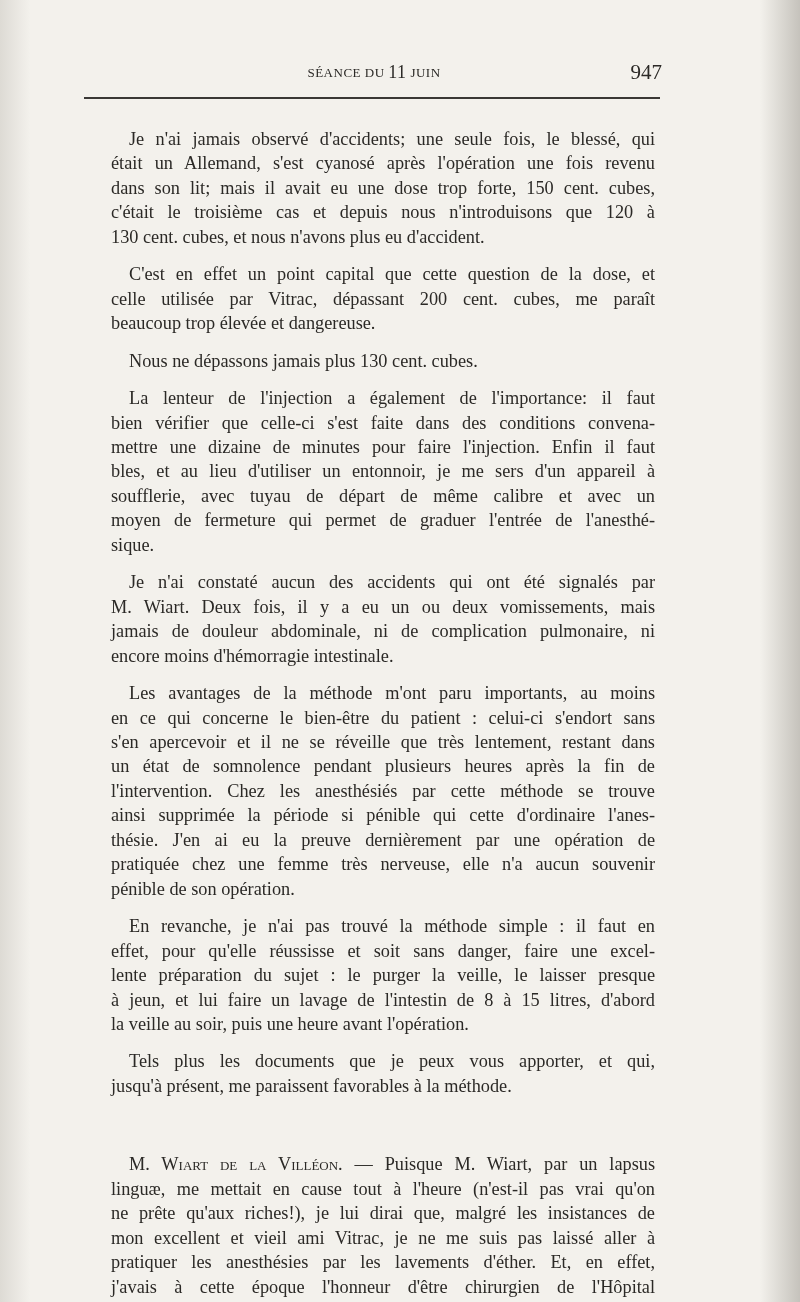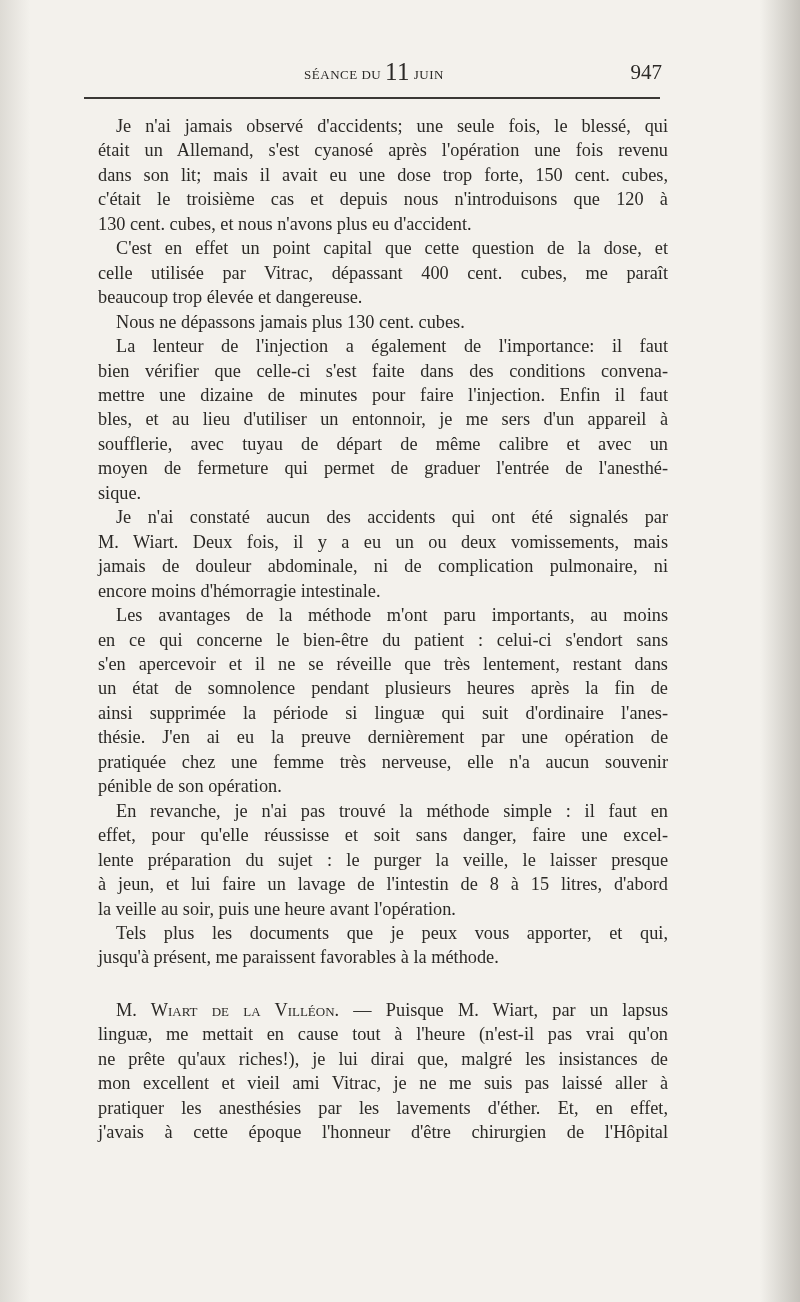--- a/index.html
+++ b/index.html
@@ -36,21 +36,21 @@
       right: 0;
       top: 0;
       text-align: center;
       font-size: 13px;
       letter-spacing: 0.5px;
       font-variant: small-caps;
       line-height: 24px;
       padding-left: 0;
     }
     .running-title .date-num {
-      font-size: 25px;
+      font-size: 18px;
       vertical-align: -1px;
     }
     .page-number {
       position: absolute;
       right: 6px;
       top: 0;
       font-size: 21px;
       line-height: 24px;
     }
     .head-rule {
@@ -64,21 +64,21 @@
     .text-block {
       position: absolute;
       top: 114px;
       left: 80px;
       width: 588px;
       font-size: 18.3px;
       line-height: 24.45px;
       text-align: justify;
     }
     .para {
-      margin: 0;
+      margin: 13px;
       text-indent: 18px;
     }
     .para .line {
       display: block;
       text-align: justify;
       text-align-last: justify;
       white-space: nowrap;
     }
     .para .line.last {
       text-align-last: left;
@@ -115,21 +115,21 @@
   <div class="para">
     <span class="line first">Je n'ai jamais observé d'accidents; une seule fois, le blessé, qui</span>
     <span class="line">était un Allemand, s'est cyanosé après l'opération une fois revenu</span>
     <span class="line">dans son lit; mais il avait eu une dose trop forte, 150 cent. cubes,</span>
     <span class="line">c'était le troisième cas et depuis nous n'introduisons que 120 à</span>
     <span class="line last">130 cent. cubes, et nous n'avons plus eu d'accident.</span>
   </div>
 
   <div class="para">
     <span class="line first">C'est en effet un point capital que cette question de la dose, et</span>
-    <span class="line">celle utilisée par Vitrac, dépassant 400 cent. cubes, me paraît</span>
+    <span class="line">celle utilisée par Vitrac, dépassant 200 cent. cubes, me paraît</span>
     <span class="line last">beaucoup trop élevée et dangereuse.</span>
   </div>
 
   <div class="para">
     <span class="line first last">Nous ne dépassons jamais plus 130 cent. cubes.</span>
   </div>
 
   <div class="para">
     <span class="line first">La lenteur de l'injection a également de l'importance: il faut</span>
     <span class="line">bien vérifier que celle-ci s'est faite dans des conditions convena-</span>
@@ -145,21 +145,22 @@
     <span class="line">M. Wiart. Deux fois, il y a eu un ou deux vomissements, mais</span>
     <span class="line">jamais de douleur abdominale, ni de complication pulmonaire, ni</span>
     <span class="line last">encore moins d'hémorragie intestinale.</span>
   </div>
 
   <div class="para">
     <span class="line first">Les avantages de la méthode m'ont paru importants, au moins</span>
     <span class="line">en ce qui concerne le bien-être du patient : celui-ci s'endort sans</span>
     <span class="line">s'en apercevoir et il ne se réveille que très lentement, restant dans</span>
     <span class="line">un état de somnolence pendant plusieurs heures après la fin de</span>
-    <span class="line">ainsi supprimée la période si linguæ qui suit d'ordinaire l'anes-</span>
+    <span class="line">l'intervention. Chez les anesthésiés par cette méthode se trouve</span>
+    <span class="line">ainsi supprimée la période si pénible qui cette d'ordinaire l'anes-</span>
     <span class="line">thésie. J'en ai eu la preuve dernièrement par une opération de</span>
     <span class="line">pratiquée chez une femme très nerveuse, elle n'a aucun souvenir</span>
     <span class="line last">pénible de son opération.</span>
   </div>
 
   <div class="para">
     <span class="line first">En revanche, je n'ai pas trouvé la méthode simple : il faut en</span>
     <span class="line">effet, pour qu'elle réussisse et soit sans danger, faire une excel-</span>
     <span class="line">lente préparation du sujet : le purger la veille, le laisser presque</span>
     <span class="line">à jeun, et lui faire un lavage de l'intestin de 8 à 15 litres, d'abord</span>

